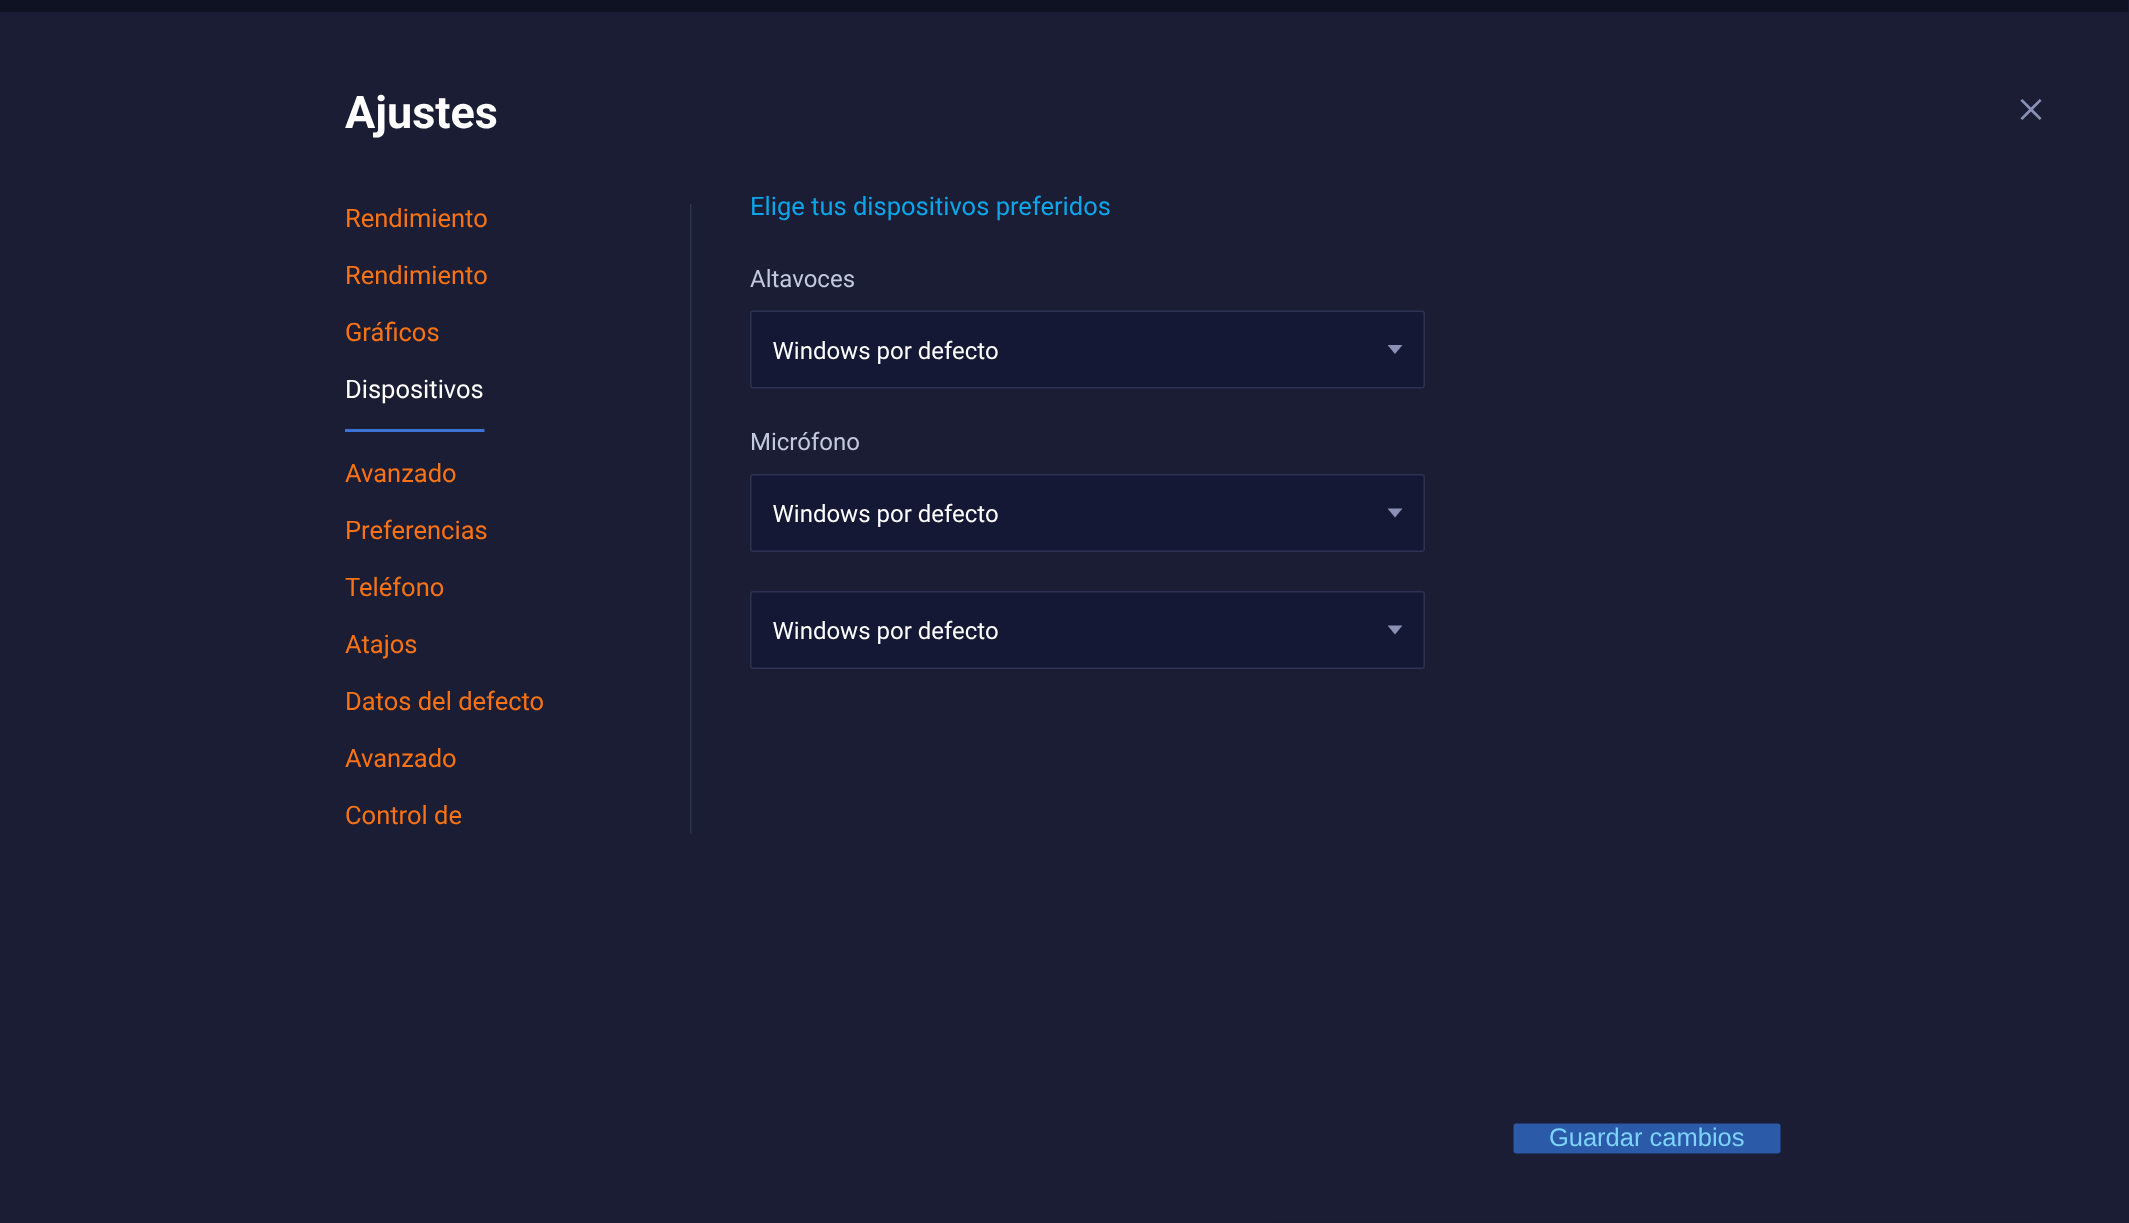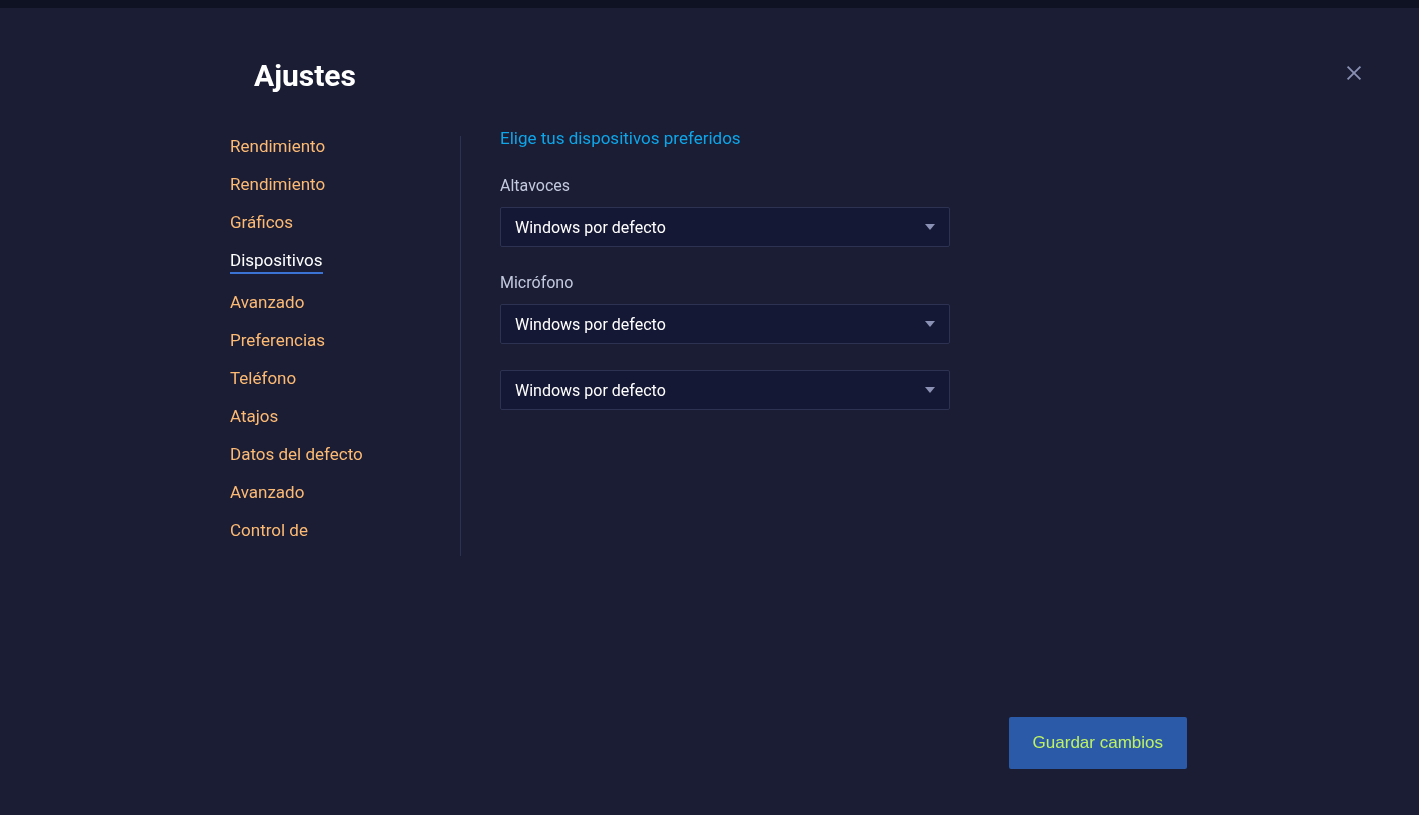--- a/index.html
+++ b/index.html
@@ -26,21 +26,20 @@
       padding: 48px 0 0 0;
       position: relative;
     }
     .page-title {
       position: absolute;
       top: 50px;
       left: 230px;
       font-size: 30px;
       font-weight: 700;
       color: #ffffff;
-      margin-left: 24px;
     }
     .close-btn {
       position: absolute;
       top: 54px;
       right: 54px;
       cursor: pointer;
       color: #8a91b4;
       display: flex;
       align-items: center;
       justify-content: center;
@@ -53,29 +52,29 @@
       position: absolute;
       top: 128px;
       left: 230px;
       width: 230px;
       display: flex;
       flex-direction: column;
       gap: 18px;
     }
     .sidebar-item {
       font-size: 17px;
-      color: #fdba74;
+      color: #f97316;
       cursor: pointer;
       display: inline-block;
       width: fit-content;
     }
     .sidebar-item.active {
       color: #ffffff;
       border-bottom: 2px solid #3b73d4;
-      padding-bottom: 2px;
+      padding-bottom: 16px;
     }
     .divider {
       position: absolute;
       top: 128px;
       left: 460px;
       width: 1px;
       height: 420px;
       background-color: #2d3252;
     }
     .main {
@@ -107,21 +106,21 @@
       border-radius: 50%;
       display: inline-flex;
       align-items: center;
       justify-content: center;
       font-size: 11px;
       color: #8a91b4;
       cursor: pointer;
     }
     .select-box {
       width: 450px;
-      height: 40px;
+      height: 52px;
       background-color: #151834;
       border: 1px solid #2d3252;
       border-radius: 2px;
       display: flex;
       align-items: center;
       justify-content: space-between;
       padding: 0 14px;
       cursor: pointer;
     }
     .select-value {
@@ -134,24 +133,24 @@
     .select-arrow svg {
       width: 10px;
       height: 10px;
       display: block;
     }
     .save-btn {
       position: absolute;
       bottom: 46px;
       right: 232px;
       background-color: #2a5aa8;
-      color: #bef264;
+      color: #7dd3fc;
       font-size: 17px;
       font-weight: 500;
-      padding: 16px 24px;
+      padding: 0 24px;
       border: none;
       border-radius: 2px;
       cursor: pointer;
     }
   </style>
 </head>
 <body>
 
 <div class="top-bar"></div>
 

